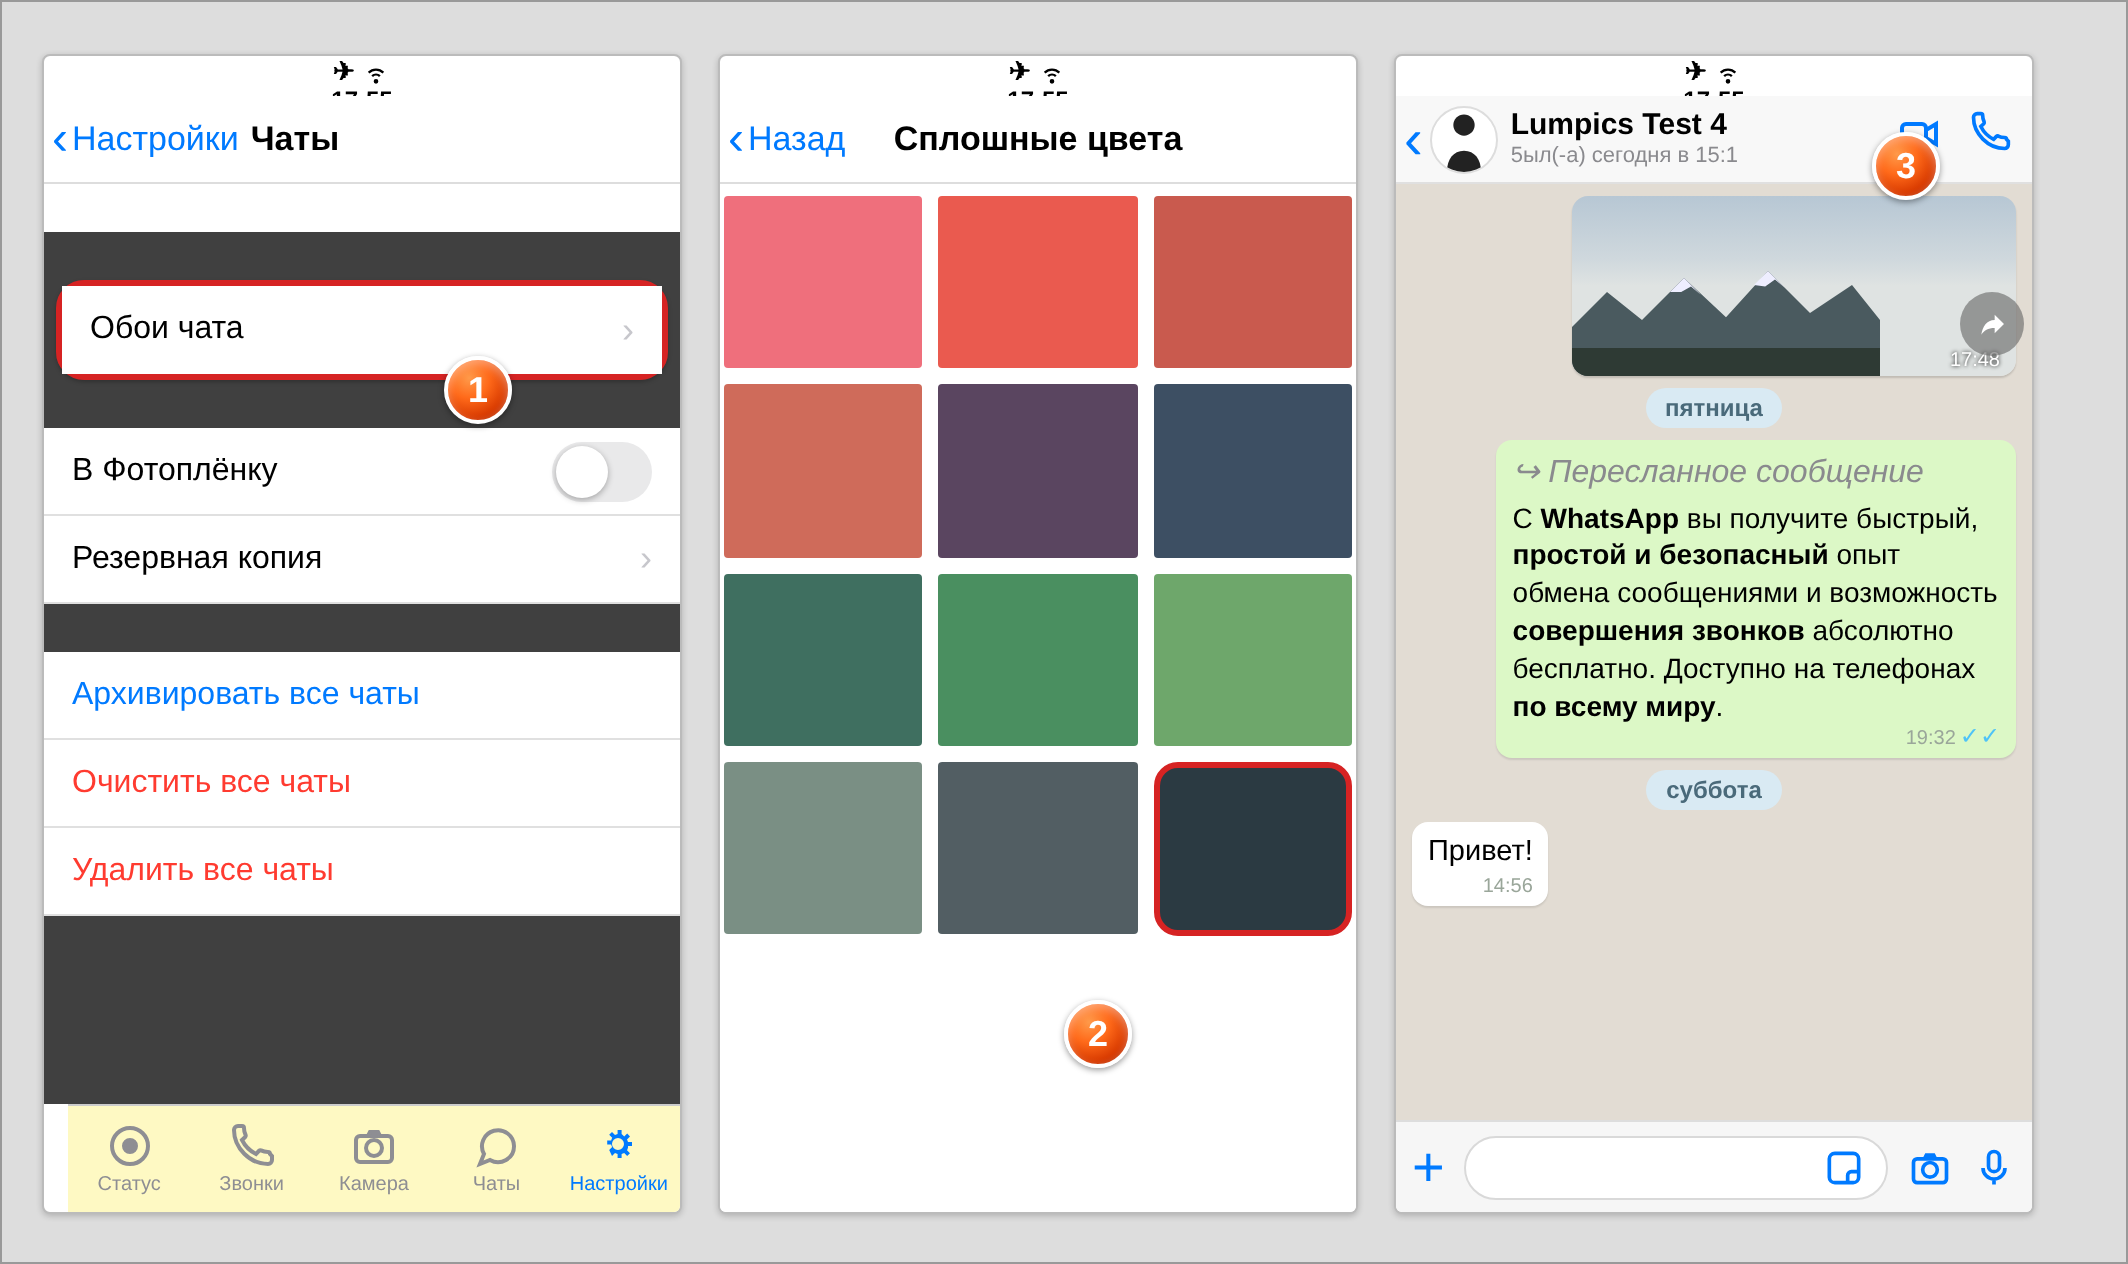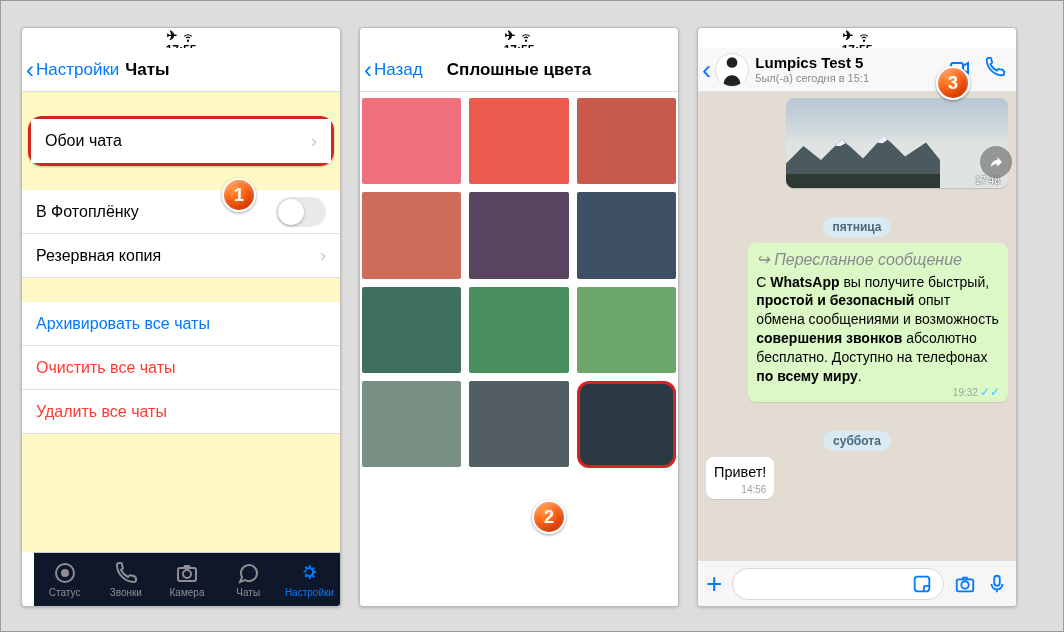--- a/index.html
+++ b/index.html
@@ -20,54 +20,54 @@
   .battery::after { content: ""; position: absolute; right: -3px; top: 3px; width: 2px; height: 5px; background: #000; border-radius: 0 1px 1px 0; }
   .battery > i { display: block; background: #000; height: 100%; width: 85%; }
   
   .navbar { height: 44px; display: flex; align-items: center; border-bottom: 1px solid #ddd; position: relative; background: #fff; }
   .nav-back { color: #007aff; font-size: 17px; display: flex; align-items: center; padding-left: 4px; }
   .nav-back .chev { font-size: 24px; line-height: 1; margin-right: 2px; font-weight: 300; }
   .nav-title { position: absolute; left: 50%; transform: translateX(-50%); font-size: 17px; font-weight: 600; color: #000; }
   .nav-title.left-title { position: static; transform:none; margin-left: 6px; }
 
   
-  .list { background: #fef9c3; flex: 1; overflow: auto; }
+  .list { background: #404040; flex: 1; overflow: auto; margin-top: 24px; }
   .section-gap { height: 24px; }
   .cell { background: #fff; min-height: 44px; display: flex; align-items: center; padding: 0 14px; font-size: 16px; color: #000; border-bottom: 1px solid #e0e0e0; justify-content: space-between; }
   .cell.link { color: #007aff; }
   .cell.red { color: #ff3b30; }
   .cell .disclosure { color: #c7c7cc; font-size: 18px; }
   .toggle { width: 50px; height: 30px; background: #e9e9ea; border-radius: 15px; position: relative; }
   .toggle::after { content: ""; position: absolute; left: 2px; top: 2px; width: 26px; height: 26px; background: #fff; border-radius: 50%; box-shadow: 0 1px 3px rgba(0,0,0,0.3); }
   .footnote { font-size: 12px; color: #8a8a8e; padding: 8px 14px 16px; line-height: 1.35; }
   
   .ring { border: 3px solid #d62323; border-radius: 14px; margin: 0 6px; box-shadow: 0 1px 2px rgba(0,0,0,0.25); }
   .ring .cell { border-bottom: none; }
 
   
-  .tabbar { height: 54px; border-top: 1px solid #ccc; display: flex; background: #0f172a; margin-left: 12px; }
+  .tabbar { height: 54px; border-top: 1px solid #ccc; display: flex; background: #fef9c3; margin-left: 12px; }
   .tab { flex: 1; display: flex; flex-direction: column; align-items: center; justify-content: center; gap: 2px; color: #8e8e93; font-size: 10px; }
   .tab.active { color: #007aff; }
   .tab svg, .tab .ico { width: 24px; height: 24px; }
 
   
   .color-grid { flex: 1; overflow: auto; padding: 6px 2px; display: grid; grid-template-columns: repeat(3, 1fr); gap: 8px; background:#fff; align-content:start; }
   .swatch { width: 100%; aspect-ratio: 1.15/1; border-radius: 2px; }
   .swatch.selected { border: 3px solid #d62323; border-radius: 12px; }
 
   
   .chat-screen .navbar { border-bottom: 1px solid #e0e0e0; background:#f8f8f8; }
   .avatar { width: 34px; height: 34px; border-radius: 50%; background: #fff; border:1px solid #ddd; display:flex; align-items:flex-end; justify-content:center; overflow:hidden; margin-left:4px; }
   .avatar svg { width: 26px; height: 32px; }
   .chat-titlewrap { margin-left: 6px; line-height:1.1; }
   .chat-title { font-size: 15px; font-weight: 600; color:#000; }
   .chat-sub { font-size: 11px; color: #8a8a8e; }
   .chat-nav-actions { margin-left:auto; display:flex; gap:12px; padding-right:10px; color:#007aff; }
   .chat-body { flex: 1; background: #e2dcd3; overflow: auto; padding: 6px 8px 4px; display:flex; flex-direction:column; gap:6px; }
-  .date-chip { align-self:center; background:#d9eaf3; color:#4a6a7a; font-size:12px; font-weight:600; padding:3px 10px; border-radius:10px;margin-top:23px; }
+  .date-chip { align-self:center; background:#d9eaf3; color:#4a6a7a; font-size:12px; font-weight:600; padding:3px 10px; border-radius:10px; }
   .bubble-in { align-self:flex-start; background:#fff; border-radius:8px; padding:6px 8px 16px; max-width:80%; box-shadow:0 1px 1px rgba(0,0,0,0.1); position:relative; font-size:14.5px; line-height:1.35;text-align:right; }
   .bubble-out { align-self:flex-end; background:#dcf8c6; border-radius:8px; padding:6px 8px 16px; max-width:86%; box-shadow:0 1px 1px rgba(0,0,0,0.1); position:relative; font-size:14px; line-height:1.35; }
   .fwd { color:#8a8a8e; font-size:16px; font-style:italic; display:block; margin-bottom:2px; }
   .time { position:absolute; right:8px; bottom:2px; font-size:10px; color:#9aa69a; }
   .ticks { color:#4fc3f7; font-size:12px; margin-left:2px; }
   .image-bubble { align-self:flex-end; width:222px; height:90px; border-radius:8px; overflow:hidden; position:relative; box-shadow:0 1px 1px rgba(0,0,0,0.15); }
   .image-bubble .sky { position:absolute; inset:0; background: linear-gradient(180deg,#b7c7d4 0%, #cfd8dd 35%, #dfe3e2 50%); }
   .image-bubble .mtn { position:absolute; bottom:0; left:0; right:0; height:70%; }
   .image-bubble .time { color:#fff; text-shadow:0 0 2px #000; }
   .fwd-arrow { position:absolute; right:-4px; top:48px; width:32px; height:32px; border-radius:50%; background:rgba(100,100,100,0.6); display:flex; align-items:center; justify-content:center; color:#fff; }
@@ -249,21 +249,21 @@
 
     <div class="navbar">
       <span class="chev" style="color:#007aff;font-size:28px;padding-left:4px;font-weight:300;">‹</span>
       <div class="avatar">
         <svg viewBox="0 0 24 30">
             <circle cx="12" cy="8" r="5" fill="#222"></circle>
             <path d="M4 30c0-6 3-10 8-10s8 4 8 10z" fill="#222"></path>
           </svg>
       </div>
       <div class="chat-titlewrap">
-        <div class="chat-title">Lumpics Test 5</div>
+        <div class="chat-title">Lumpics Test 4</div>
         <div class="chat-sub">5ыл(-а) сегодня в 15:1</div>
       </div>
       <div class="chat-nav-actions">
         <span>
           <svg width="24" height="24" viewBox="0 0 24 24" fill="none" stroke="#007aff" stroke-width="2">
               <rect x="3" y="7" width="12" height="10" rx="2"></rect>
               <path d="M15 10l5-3v10l-5-3z"></path>
             </svg>
         </span>
         <span>

